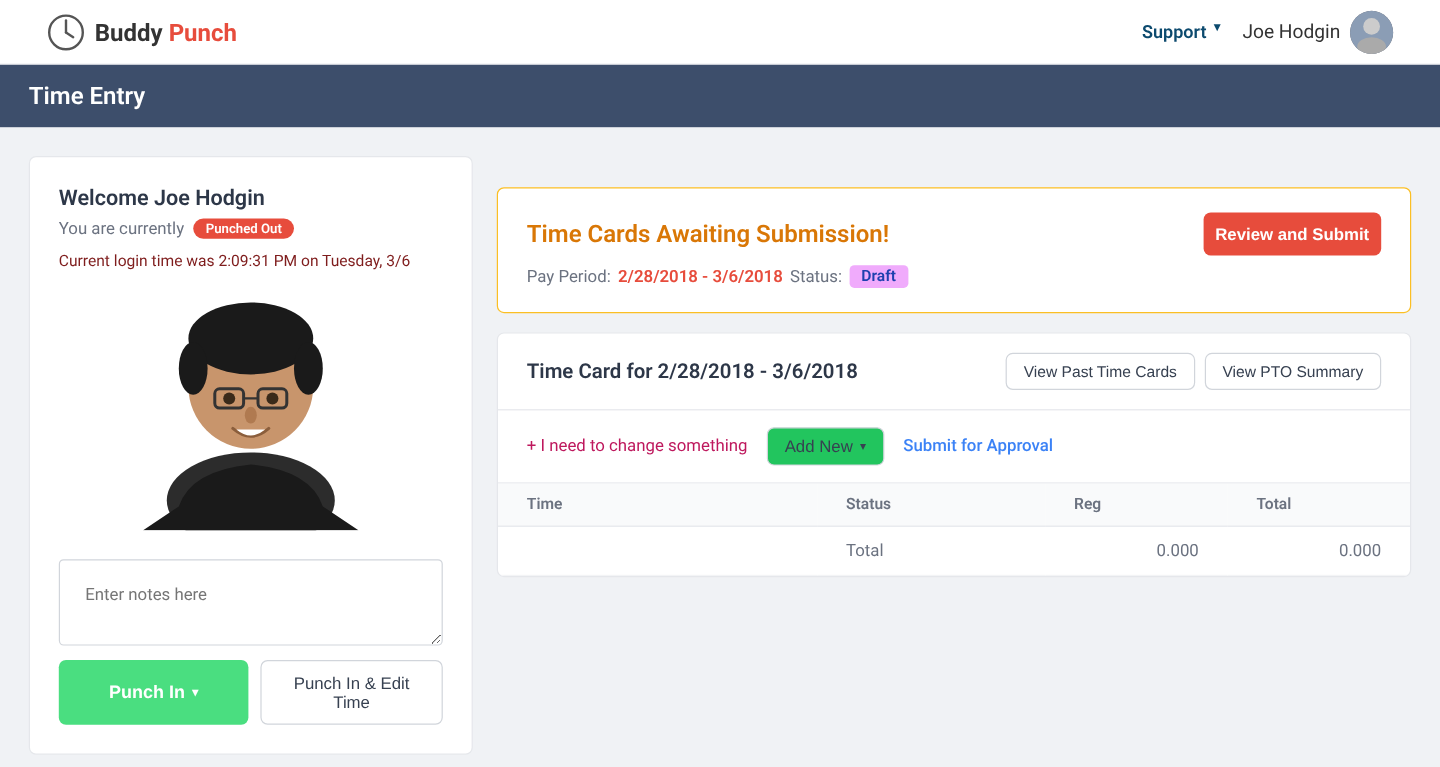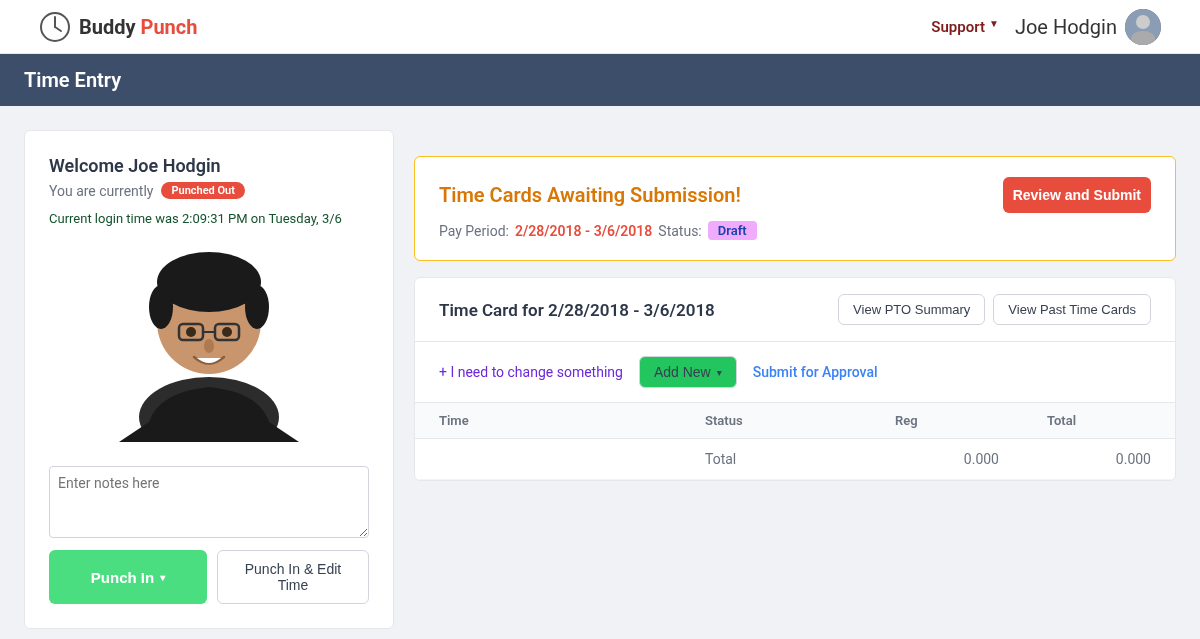--- a/index.html
+++ b/index.html
@@ -23,32 +23,32 @@
     .brand-logo {
       width: 32px;
       height: 32px;
     }
     .navbar-right {
       display: flex;
       align-items: center;
       gap: 16px;
     }
     .support-link {
-      color: #7f1d1d;
+      color: #0c4a6e;
       font-weight: 600;
       font-size: 15px;
       cursor: pointer;
       display: flex;
       gap: 4px;
     }
     .user-info {
       display: flex;
       align-items: center;
       gap: 8px;
-      font-size: 20px;
+      font-size: 16px;
       color: #333;
     }
     .avatar-circle {
       width: 36px;
       height: 36px;
       border-radius: 50%;
       background: #6b7280;
       overflow: hidden;
       display: flex;
       align-items: center;
@@ -109,40 +109,40 @@
     .punched-out-badge {
       background: #e74c3c;
       color: #fff;
       font-size: 11px;
       font-weight: 600;
       padding: 2px 10px;
       border-radius: 20px;
     }
     .login-time {
       font-size: 13px;
-      color: #14532d;
+      color: #7f1d1d;
       margin-top: 12px;
       align-self: flex-start;
     }
     .user-photo {
       width: 180px;
       height: 200px;
       margin: 16px 0;
       display: flex;
       align-items: flex-end;
       justify-content: center;
       overflow: hidden;
     }
     
     .notes-textarea {
       width: 100%;
       height: 72px;
       border: 1px solid #d1d5db;
       border-radius: 4px;
-      padding: 8px;
+      padding: 21px;
       font-size: 14px;
       color: #9ca3af;
       resize: vertical;
       margin-top: 8px;
       font-family: inherit;
     }
     .button-row {
       display: flex;
       gap: 10px;
       margin-top: 12px;
@@ -264,21 +264,21 @@
 
     
     .actions-row {
       display: flex;
       align-items: center;
       gap: 16px;
       padding: 14px 24px;
       border-bottom: 1px solid #e5e7eb;
     }
     .change-link {
-      color: #6d28d9;
+      color: #be185d;
       font-size: 14px;
       cursor: pointer;
       display: flex;
       align-items: center;
       gap: 4px;
     }
     .btn-add-new {
       background: #22c55e;
       border: 1px solid #d1d5db;
       color: #374151;
@@ -432,24 +432,24 @@
         <span>Status:</span>
         <span class="draft-badge">Draft</span>
       </div>
     </div>
 
     <div class="time-card">
       <div class="time-card-header">
         <span class="time-card-title">Time Card for 2/28/2018 - 3/6/2018</span>
         <div class="header-buttons">
           <button class="btn-outline">
-            <span>View PTO Summary</span>
+            <span>View Past Time Cards</span>
           </button>
           <button class="btn-outline">
-            <span>View Past Time Cards</span>
+            <span>View PTO Summary</span>
           </button>
         </div>
       </div>
 
       <div class="actions-row">
         <span class="change-link">
           <span>+ I need to change something</span>
         </span>
         <button class="btn-add-new">
           <span>Add New</span>

